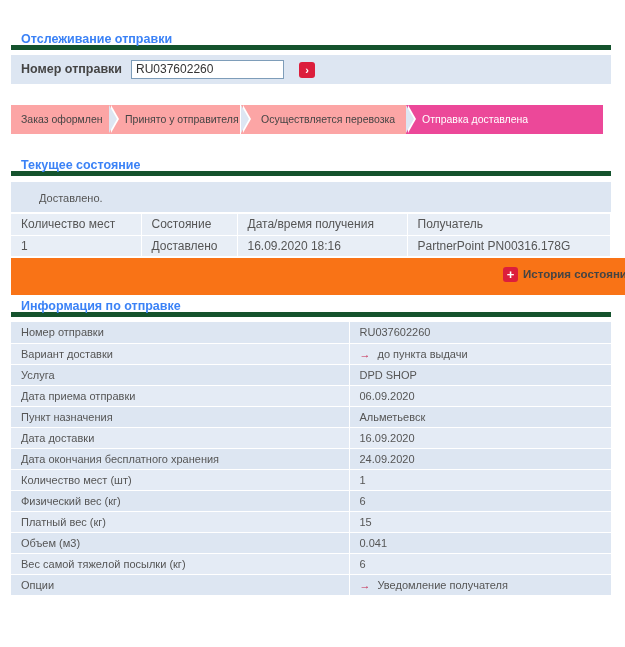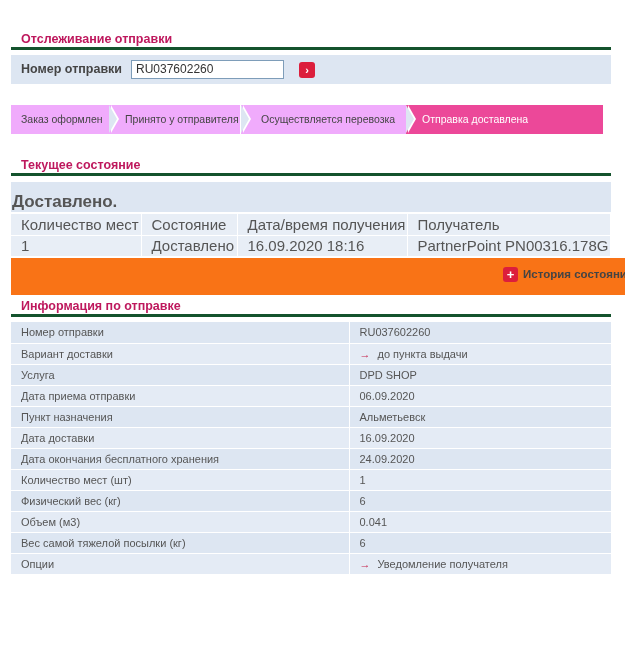--- a/index.html
+++ b/index.html
@@ -1,23 +1,23 @@
 <!DOCTYPE html>
 <html><head>
 <meta charset="utf-8">
 <style>
   * { box-sizing: border-box; margin: 0; padding: 0; }
   html, body { width: 625px; height: 647px; background: #ffffff; overflow: hidden; }
   body { font-family: "Liberation Sans", sans-serif; font-size: 11px; color: #555; position: relative; }
 
   .section-title {
     position: absolute; left: 11px; width: 600px;
-    font-size: 12.5px; font-weight: bold; color: #be185d;
+    font-size: 12.5px; font-weight: bold; color: #3b82f6;
     padding-left: 10px; height: 22px; line-height: 22px;
-    border-bottom: 3px solid #14532d;
+    border-bottom: 5px solid #14532d;
   }
 
   
   .track-bar {
     position: absolute; left: 11px; top: 55px; width: 600px; height: 29px;
     background: #dde6f2;
   }
   .track-label { position: absolute; left: 10px; top: 7px; font-size: 12.5px; font-weight: bold; color: #444; }
   .track-input {
     position: absolute; left: 120px; top: 5px; width: 153px; height: 19px;
@@ -27,21 +27,21 @@
   .go-btn {
     position: absolute; left: 288px; top: 7px; width: 16px; height: 16px;
     background: #dc1e3c; border-radius: 3px; color: #fff; font-size: 11px; font-weight: bold;
     text-align: center; line-height: 16px; cursor: pointer;
   }
 
   
   .steps { position: absolute; left: 11px; top: 105px; height: 29px; width: 592px; }
   .step {
     position: absolute; top: 0; height: 29px; line-height: 29px; font-size: 10.5px; color: #444;
-    background: #f0abfc; padding-left: 10px; white-space: nowrap;
+    background: #fca5a5; padding-left: 10px; white-space: nowrap;
   }
   .step.s1 { left: 0; width: 98px; }
   .step.s2 { left: 98px; width: 131px; padding-left: 16px; }
   .step.s3 { left: 230px; width: 166px; padding-left: 20px; }
   .step.s4 { left: 395px; width: 197px; padding-left: 16px; background: #ec4899; color: #fff; font-weight: normal; }
   .chev {
     position: absolute; top: 0; width: 0; height: 0;
     border-top: 14.5px solid transparent; border-bottom: 14.5px solid transparent;
     border-left: 8px solid #dde6f2; z-index: 2;
   }
@@ -49,24 +49,24 @@
     position: absolute; top: 0; width: 0; height: 0;
     border-top: 14.5px solid transparent; border-bottom: 14.5px solid transparent;
     border-left: 8px solid #ffffff; z-index: 1;
   }
 
   
   .status-head {
     position: absolute; left: 11px; top: 182px; width: 600px; height: 31px;
     background: #dde6f2; border-bottom: 1px solid #fff;
   }
-  .status-head span { position: absolute; left: 1px; top: 10px; font-weight: bold; color: #555; font-size: 17px; }
+  .status-head span { position: absolute; left: 28px; top: 10px; font-weight: normal; color: #555; font-size: 11px; }
   .status-table { position: absolute; left: 11px; top: 214px; width: 600px; border-collapse: collapse; }
   .status-table td {
-    height: 21px; font-size: 15px; color: #555; padding-left: 10px;
+    height: 21px; font-size: 12px; color: #555; padding-left: 10px;
     background: #e8eef6; border-right: 1px solid #fff; border-bottom: 1px solid #fff;
   }
   .status-footer {
     position: absolute; left: 11px; top: 258px; width: 623px; height: 37px; background: #f97316;
   }
   .history-link { position: absolute; right: 0; top: 9px; font-weight: bold; color: #444; font-size: 11.5px; cursor: pointer; }
   .plus-icon {
     display: inline-block; width: 15px; height: 15px; background: #dc1e3c; border-radius: 3px;
     color: #fff; font-weight: bold; text-align: center; line-height: 15px; font-size: 13px; vertical-align: middle; margin-right: 5px;
   }
@@ -163,20 +163,24 @@
       </tr>
       <tr>
         <td class="k">Количество мест (шт)</td>
         <td><span>1</span></td>
       </tr>
       <tr>
         <td class="k">Физический вес (кг)</td>
         <td><span>6</span></td>
       </tr>
       <tr>
+        <td class="k">Платный вес (кг)</td>
+        <td><span>15</span></td>
+      </tr>
+      <tr>
         <td class="k">Объем (м3)</td>
         <td><span>0.041</span></td>
       </tr>
       <tr>
         <td class="k">Вес самой тяжелой посылки (кг)</td>
         <td><span>6</span></td>
       </tr>
       <tr>
         <td class="k">Опции</td>
         <td><span class="arrow">→</span><span>Уведомление получателя</span></td>

